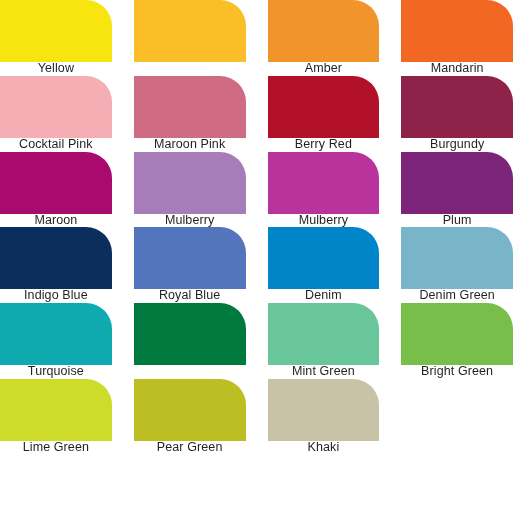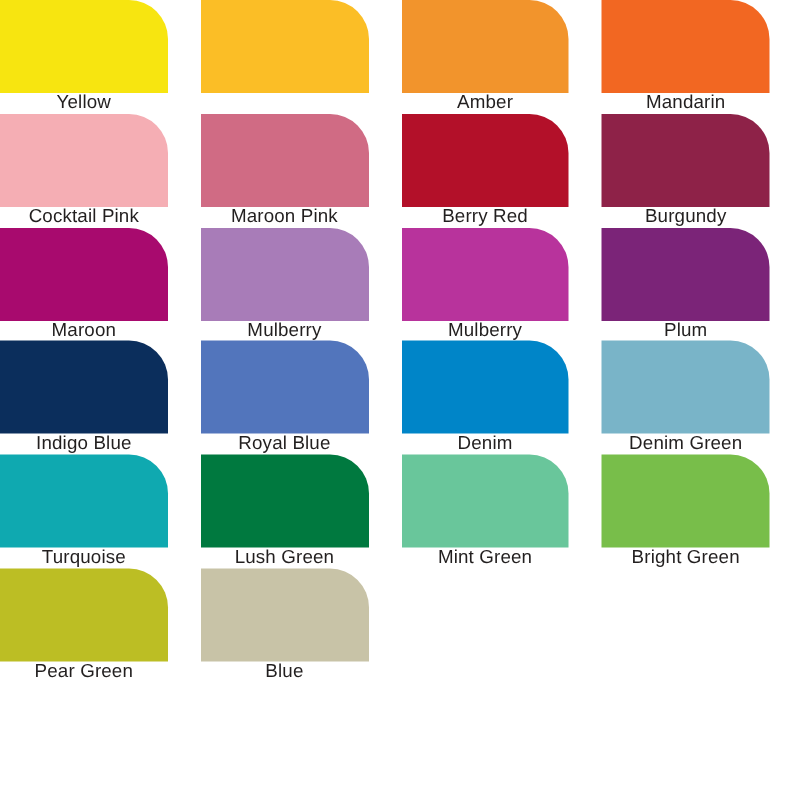--- a/index.html
+++ b/index.html
@@ -121,31 +121,34 @@
     <div class="swatch-cell">
       <div class="swatch-chip" style="background: rgb(121, 180, 200);"></div>
       <div class="swatch-label">Denim Green</div>
     </div>
     <div class="swatch-cell">
       <div class="swatch-chip" style="background: rgb(15, 169, 176);"></div>
       <div class="swatch-label">Turquoise</div>
     </div>
     <div class="swatch-cell">
       <div class="swatch-chip" style="background: rgb(0, 121, 63);"></div>
-      <div class="swatch-label">Lush Green</div>
     </div>
     <div class="swatch-cell">
       <div class="swatch-chip" style="background: rgb(105, 198, 155);"></div>
       <div class="swatch-label">Mint Green</div>
     </div>
     <div class="swatch-cell">
       <div class="swatch-chip" style="background: rgb(120, 190, 74);"></div>
       <div class="swatch-label">Bright Green</div>
     </div>
     <div class="swatch-cell">
+      <div class="swatch-chip" style="background: rgb(205, 220, 42);"></div>
+      <div class="swatch-label">Lime Green</div>
+    </div>
+    <div class="swatch-cell">
       <div class="swatch-chip" style="background: rgb(188, 190, 36);"></div>
       <div class="swatch-label">Pear Green</div>
     </div>
     <div class="swatch-cell">
       <div class="swatch-chip" style="background: rgb(200, 195, 167);"></div>
-      <div class="swatch-label">Blue</div>
+      <div class="swatch-label">Khaki</div>
     </div>
   </div>
 
 </body></html>

